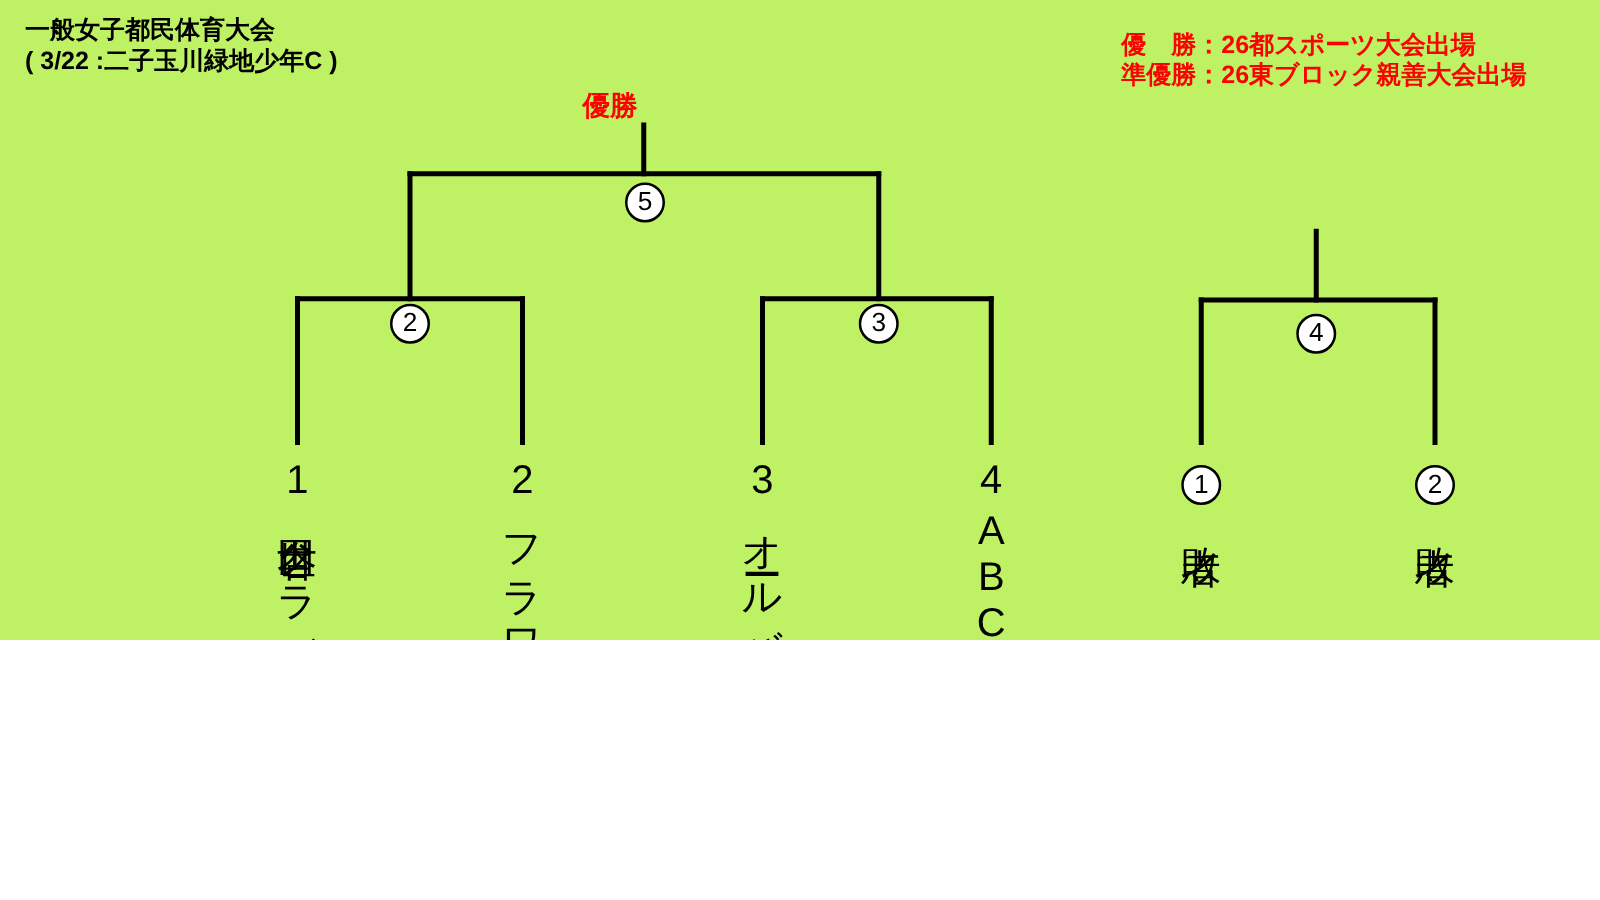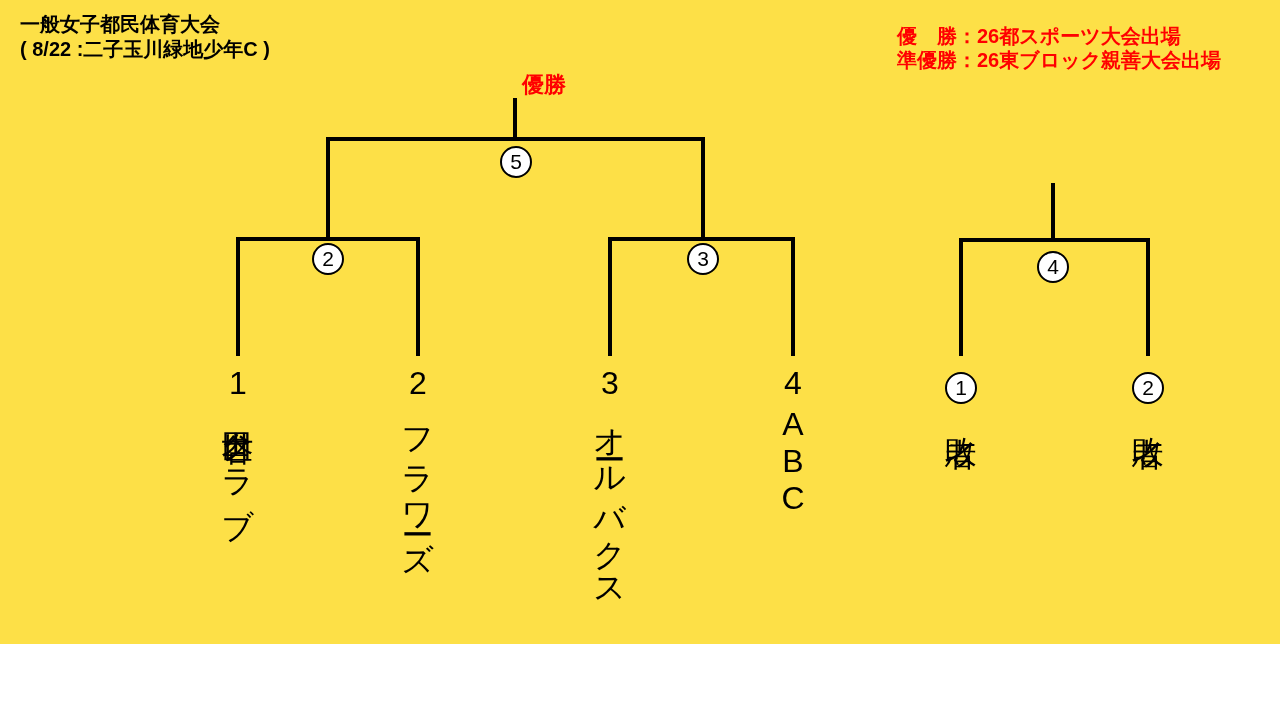--- a/index.html
+++ b/index.html
@@ -5,22 +5,22 @@
   html, body {
     margin: 0;
     padding: 0;
     background: #ffffff;
     font-family: "Liberation Sans", "DejaVu Sans", sans-serif;
     color: #000000;
   }
   #canvas {
     position: relative;
     width: 1280px;
-    height: 644px;
-    background: #fde047;
+    height: 512px;
+    background: #bef264;
     overflow: hidden;
   }
   
   .title-block {
     position: absolute;
     left: 20px;
     top: 12px;
     font-size: 20px;
     font-weight: bold;
     line-height: 25px;
@@ -34,21 +34,21 @@
     font-weight: bold;
     line-height: 24px;
     color: #FF0000;
     white-space: nowrap;
   }
   .champion-label {
     position: absolute;
     left: 466px;
     top: 70px;
     width: 100px;
-    text-align: right;
+    text-align: left;
     font-size: 22px;
     font-weight: bold;
     color: #FF0000;
   }
   
   .bline {
     position: absolute;
     background: #000000;
   }
   
@@ -81,21 +81,21 @@
     white-space: nowrap;
   }
 </style>
 </head>
 <body>
 
 <div id="canvas">
 
   <div class="title-block">
     <div>一般女子都民体育大会</div>
-    <div>( 8/22 :二子玉川緑地少年C )</div>
+    <div>( 3/22 :二子玉川緑地少年C )</div>
   </div>
 
   <div class="notes-block">
     <div>優　勝：26都スポーツ大会出場</div>
     <div>準優勝：26東ブロック親善大会出場</div>
   </div>
 
   <div class="champion-label">優勝</div>
 
   <div class="bline" style="left:513px; top:98px;  width:4px;   height:43px;"></div>

